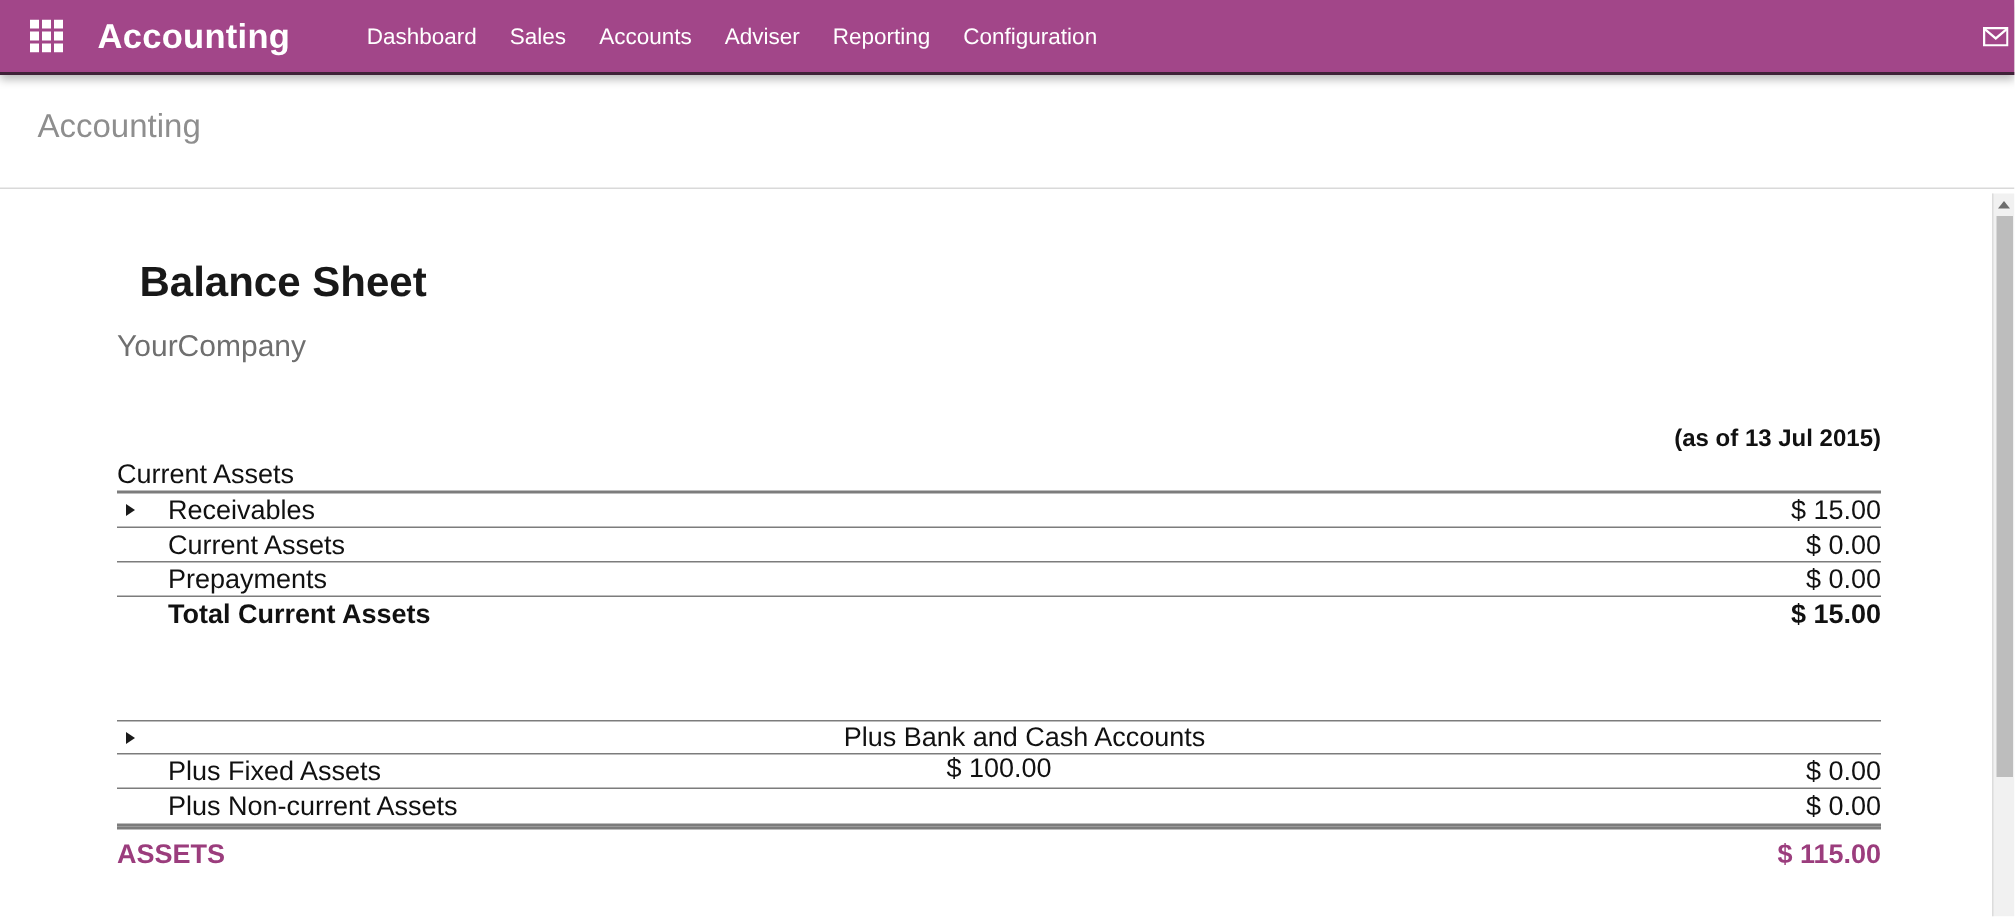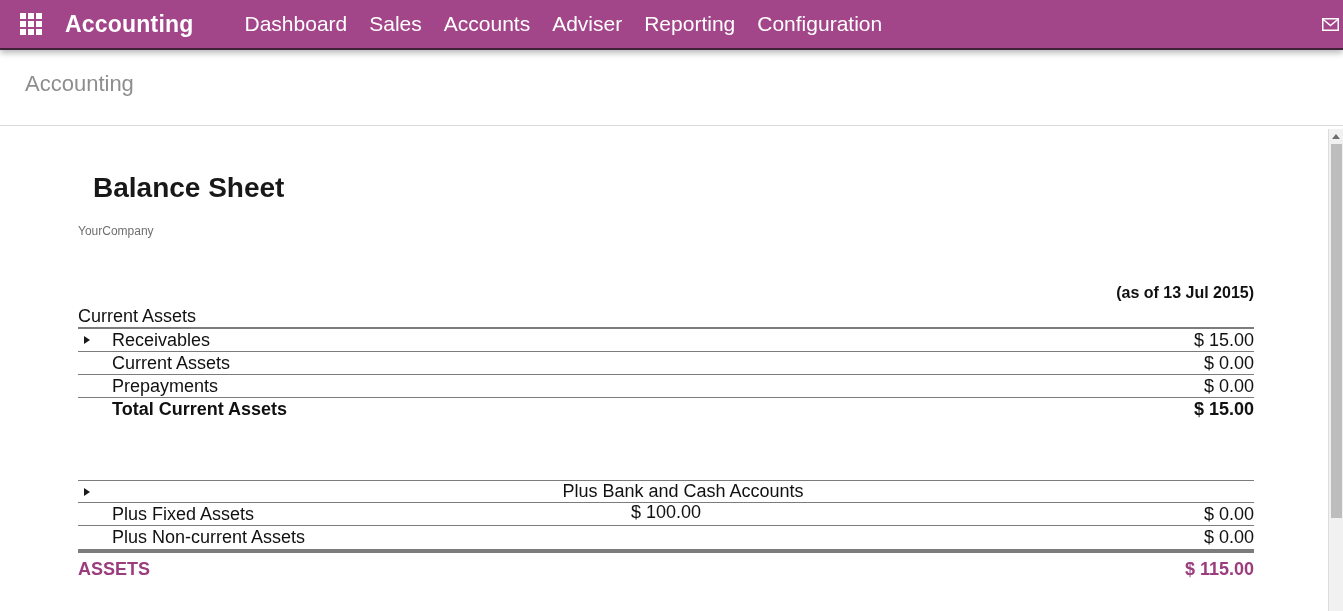--- a/index.html
+++ b/index.html
@@ -15,35 +15,35 @@
   
   .topbar{
     height:50px;background:var(--topbar-bg);
     border-bottom:2px solid var(--topbar-border);
     box-shadow:0 3px 6px rgba(0,0,0,.28);
     display:flex;align-items:center;position:relative;z-index:10;
   }
   .apps-btn{margin-left:20px;display:flex;align-items:center;cursor:pointer;}
   .brand{color:#fff;font-size:23px;font-weight:bold;margin-left:23px;letter-spacing:.2px;}
   .nav{display:flex;margin-left:40px;}
-  .nav-item{color:#fff;font-size:21px;padding:6px 11px;cursor:pointer;white-space:nowrap;}
+  .nav-item{color:#fff;font-size:15px;padding:6px 11px;cursor:pointer;white-space:nowrap;}
   .envelope-btn{position:absolute;right:4px;top:18px;cursor:pointer;line-height:0;}
   
   .crumb-bar{
     height:76px;background:#fff;border-bottom:1px solid #d9d9d9;
     padding:21px 0 0 25px;
   }
   .crumb{font-size:22px;color:var(--crumb);cursor:pointer;}
   
   .content{
     position:absolute;top:129px;left:0;width:1328px;bottom:0;background:#fff;
     padding:27px 74px 0 78px;
   }
   .r-title{font-size:28px;font-weight:bold;color:#181818;margin:15px;line-height:33px;}
-  .r-company{font-size:12px;color:#6f6f6f;margin-top:10px;line-height:24px;}
+  .r-company{font-size:20px;color:#6f6f6f;margin-top:10px;line-height:24px;}
   .r-intro{
     margin-top:30px;font-size:15px;color:var(--muted);
     padding-bottom:5px;border-bottom:1px solid #d2d2d2;cursor:text;
   }
   .col-head{margin-top:40px;text-align:right;font-size:16px;font-weight:bold;height:20px;line-height:20px;}
   
   .trow{
     display:flex;justify-content:space-between;align-items:center;
     height:23px;font-size:18px;position:relative;
   }

